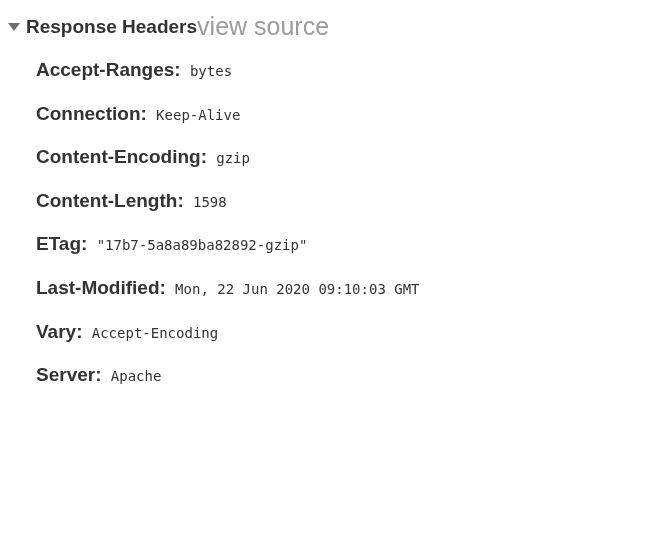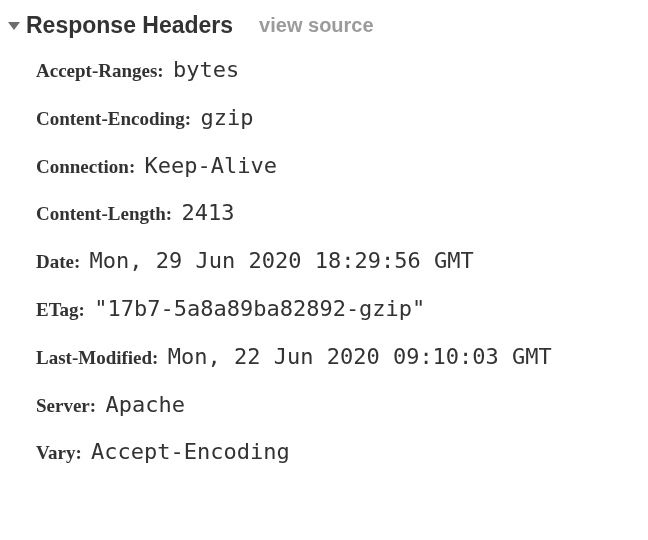--- a/index.html
+++ b/index.html
@@ -27,88 +27,83 @@
       height: 0;
       border-left: 6px solid transparent;
       border-right: 6px solid transparent;
       border-top: 8px solid #6e6e6e;
       margin-right: 6px;
       margin-top: 1px;
     }
     .section-title {
       font-weight: 700;
       color: #333333;
-      font-size: 23px;
+      font-size: 19px;
     }
     .view-source {
-      margin-left: 26px;
       color: #9b9b9b;
-      font-weight: 700;
-      font-size: 20px;
+      font-weight: 400;
+      font-size: 25px;
       cursor: pointer;
     }
     .headers-list {
       padding-left: 34px;
     }
     .header-row {
       line-height: 1.4;
       margin-bottom: 17px;
     }
     .header-name {
       font-weight: 700;
       color: #333333;
-      font-family: Liberation Serif, serif;
+      font-family: Liberation Sans, sans-serif;
     }
     .header-value {
       font-family: "SF Mono", Menlo, Monaco, Consolas, monospace;
       color: #333333;
       font-weight: 400;
       margin-left: 4px;
-      font-size: 22px;
+      font-size: 14px;
     }
   </style>
 </head>
 <body>
 
 <div class="section-header">
   <span class="disclosure-triangle"></span>
   <span class="section-title">Response Headers</span>
   <span class="view-source">view source</span>
 </div>
 
 <div class="headers-list">
   <div class="header-row">
     <span class="header-name">Accept-Ranges:</span>
     <span class="header-value">bytes</span>
   </div>
   <div class="header-row">
+    <span class="header-name">Connection:</span>
+    <span class="header-value">Keep-Alive</span>
+  </div>
+  <div class="header-row">
     <span class="header-name">Content-Encoding:</span>
     <span class="header-value">gzip</span>
   </div>
   <div class="header-row">
-    <span class="header-name">Connection:</span>
-    <span class="header-value">Keep-Alive</span>
-  </div>
-  <div class="header-row">
     <span class="header-name">Content-Length:</span>
-    <span class="header-value">2413</span>
-  </div>
-  <div class="header-row">
-    <span class="header-name">Date:</span>
-    <span class="header-value">Mon, 29 Jun 2020 18:29:56 GMT</span>
+    <span class="header-value">1598</span>
   </div>
   <div class="header-row">
     <span class="header-name">ETag:</span>
     <span class="header-value">"17b7-5a8a89ba82892-gzip"</span>
   </div>
   <div class="header-row">
     <span class="header-name">Last-Modified:</span>
     <span class="header-value">Mon, 22 Jun 2020 09:10:03 GMT</span>
   </div>
   <div class="header-row">
+    <span class="header-name">Vary:</span>
+    <span class="header-value">Accept-Encoding</span>
+  </div>
+  <div class="header-row">
     <span class="header-name">Server:</span>
     <span class="header-value">Apache</span>
-  </div>
-  <div class="header-row">
-    <span class="header-name">Vary:</span>
-    <span class="header-value">Accept-Encoding</span>
   </div>
 </div>
 
 </body></html>

